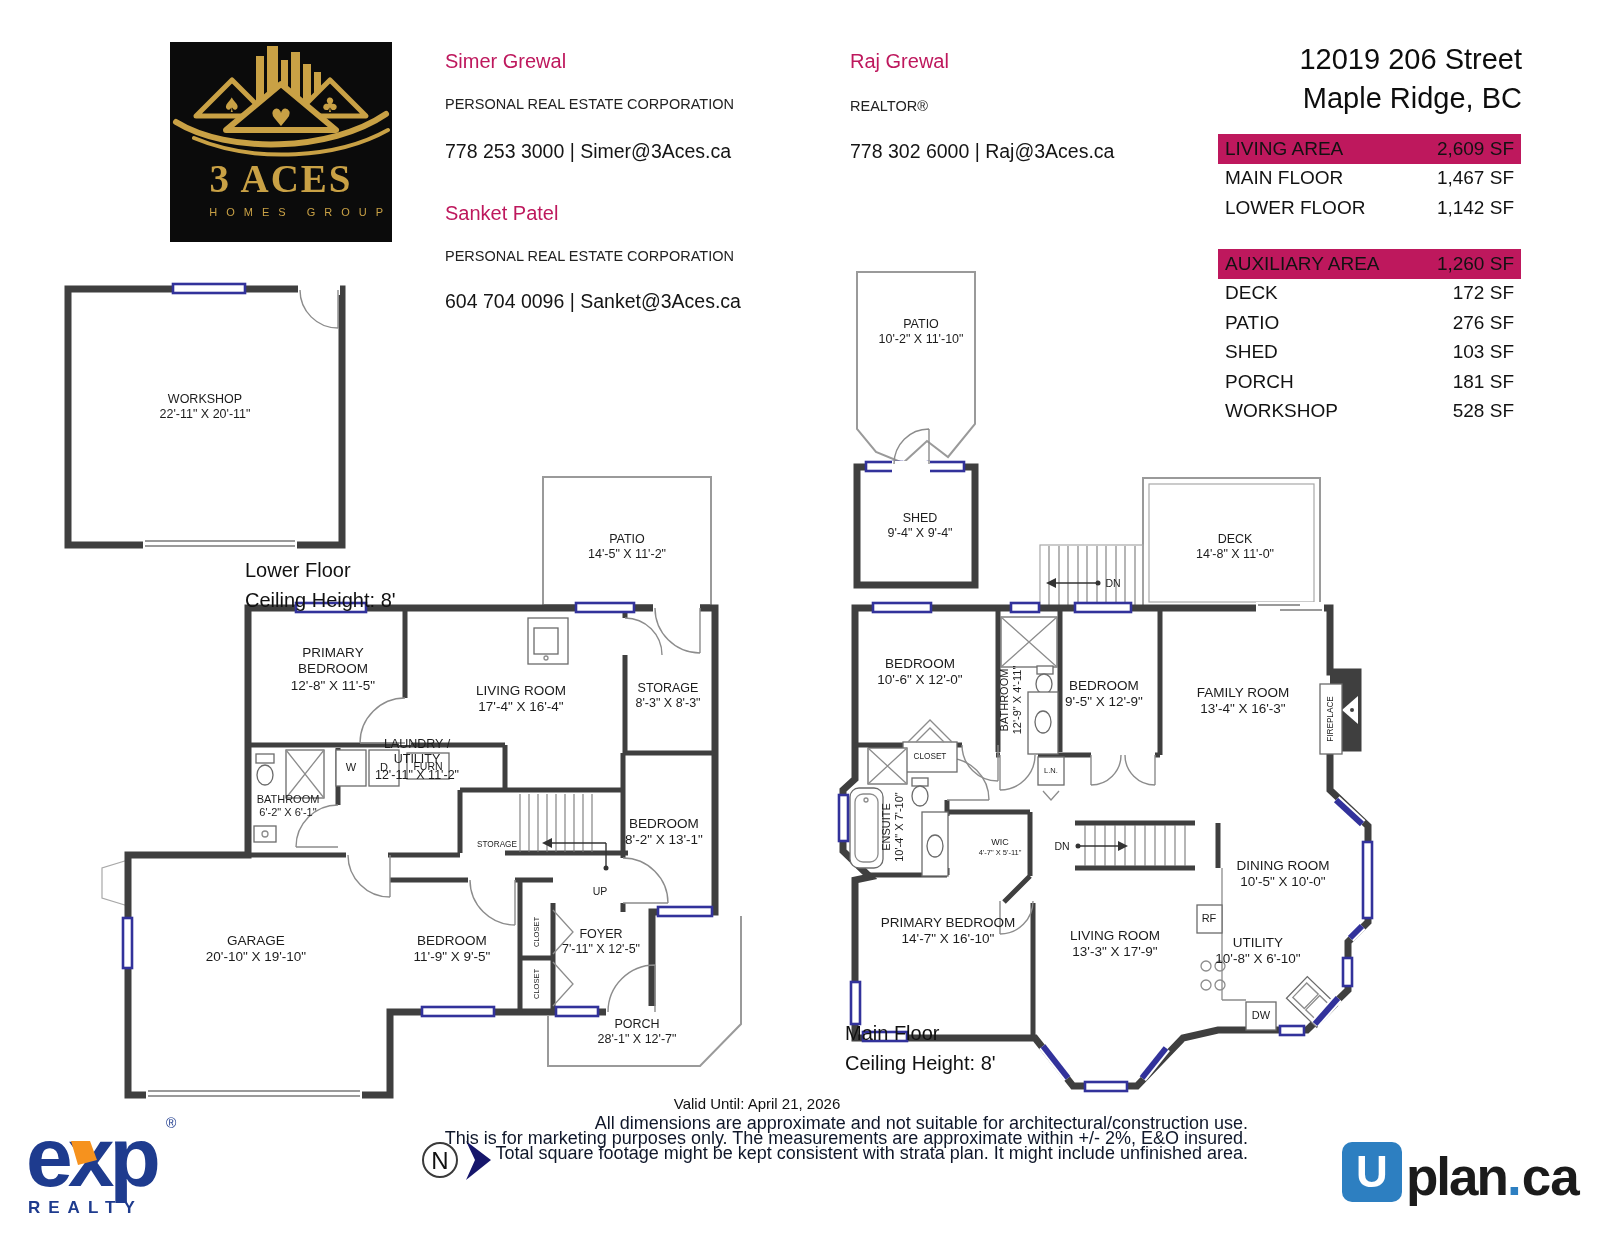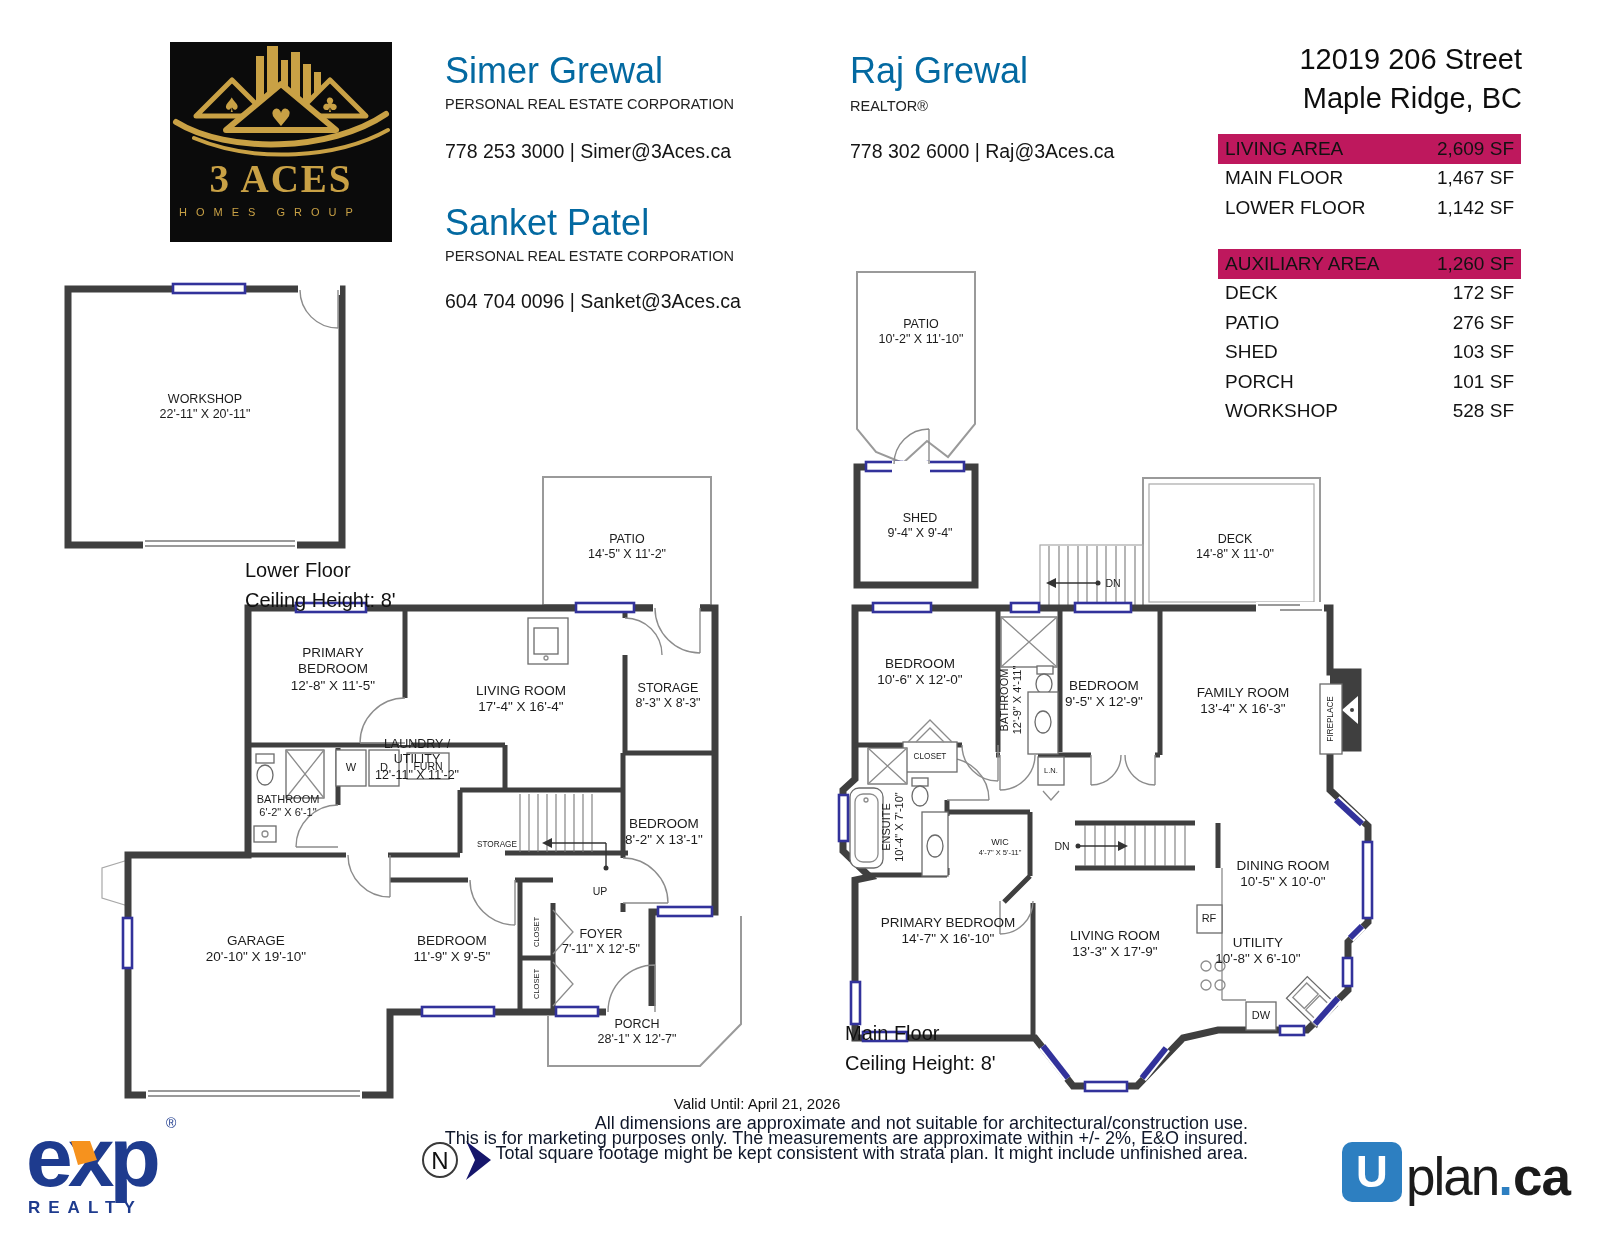--- a/index.html
+++ b/index.html
@@ -23,43 +23,43 @@
   .gd{stroke:#9a9a9a;stroke-width:2}
   .darkfill{fill:#3f3f3f}
   
   .lbl{position:absolute;transform:translate(-50%,-50%);text-align:center;color:#1c1c1c;line-height:1.22;z-index:3;white-space:nowrap}
   .lbl .nm{white-space:pre-line}
   .vert{transform:translate(-50%,-50%) rotate(-90deg)}
   .f14{font-size:13.5px}.f13{font-size:12.5px}.f11{font-size:11px}.f10{font-size:10.5px}
   .f9{font-size:9px}.f8{font-size:8.2px}.f7{font-size:7.5px}
   .floor-title{position:absolute;font-size:20px;line-height:30px;color:#111;z-index:3}
   
-  .agent-name{position:absolute;font-size:36px;color:#0369a1;z-index:3}
+  .agent-name{position:absolute;font-size:20px;color:#be185d;z-index:3}
   .agent-title{position:absolute;font-size:14.5px;color:#222;z-index:3}
   .agent-contact{position:absolute;font-size:19.5px;color:#151515;z-index:3}
   .address{position:absolute;right:78px;top:40px;text-align:right;font-size:29px;line-height:39px;color:#0d0d0d;z-index:3}
   .atable{position:absolute;left:1218px;width:303px;z-index:3}
   .trow{display:flex;justify-content:space-between;align-items:center;height:29.5px;padding:0 7px;font-size:19px;color:#121212}
   .trow.hl{background:#be185d}
   
   .aces{position:absolute;left:170px;top:42px;width:222px;height:200px;background:#0b0b0b;z-index:3}
   .aces-name{font-family:"Liberation Serif",serif;font-weight:bold;font-size:39px;color:#c9a145;text-align:center;letter-spacing:2px;margin-top:-8px}
-  .aces-sub{font-size:11px;letter-spacing:9px;color:#c9a145;text-align:left;margin-top:5px;padding-left:9px}
+  .aces-sub{font-size:11px;letter-spacing:9px;color:#c9a145;text-align:right;margin-top:5px;padding-left:9px}
   .suit{font-family:"DejaVu Sans",sans-serif;fill:#c9a145}
   
   .valid{position:absolute;left:757px;top:1095px;transform:translateX(-50%);font-size:15px;color:#111;z-index:3}
   .disc{position:absolute;left:778px;top:1116px;transform:translateX(-50%);width:940px;text-align:right;font-size:18px;line-height:15px;color:#0f172a;z-index:3}
   .nlabel{position:absolute;left:440px;top:1161px;transform:translate(-50%,-50%);font-size:24px;color:#111;z-index:3}
   .exp-logo{position:absolute;left:26px;top:1110px;z-index:3}
   .exp-word{font-family:"Liberation Sans",sans-serif;font-weight:700;font-size:84px;fill:#1e3b8e;letter-spacing:-5px}
   .exp-sub{font-family:"Liberation Sans",sans-serif;font-weight:700;font-size:17px;fill:#1e3b8e;letter-spacing:8px}
   .exp-reg{font-family:"Liberation Sans",sans-serif;font-size:14px;fill:#1e3b8e}
   .uplan{position:absolute;left:1342px;top:1142px;display:flex;align-items:flex-end;z-index:3}
   .u-box{width:60px;height:60px;background:#2d7fc1;border-radius:10px;display:flex;align-items:center;justify-content:center;color:#fff;font-weight:bold;font-size:44px;margin-right:4px}
-  .u-plan{font-weight:normal;font-size:53px;color:#1b1b1b;letter-spacing:-2px;line-height:.92}
+  .u-plan{font-weight:bold;font-size:53px;color:#1b1b1b;letter-spacing:-2px;line-height:.92}
   .u-dot{font-weight:bold;font-size:53px;color:#2d7fc1;line-height:.92}
   .u-ca{font-weight:bold;font-size:53px;color:#1b1b1b;letter-spacing:-1px;line-height:.92}
 </style>
 </head>
 <body>
 
 <svg id="plan-svg" width="1600" height="1237" viewBox="0 0 1600 1237">
 
   <g>
     <path class="wall" d="M 68 289 H 342 V 545 H 68 Z"></path>
@@ -279,21 +279,21 @@
   <div class="trow">
     <span>PATIO</span>
     <span>276 SF</span>
   </div>
   <div class="trow">
     <span>SHED</span>
     <span>103 SF</span>
   </div>
   <div class="trow">
     <span>PORCH</span>
-    <span>101 SF</span>
+    <span>181 SF</span>
   </div>
   <div class="trow">
     <span>WORKSHOP</span>
     <span>528 SF</span>
   </div>
 </div>
 
 <div class="lbl f13" style="left:205px;top:407px">
   <div class="nm">WORKSHOP</div>
     <div class="dm">22'-11" X 20'-11"</div>

